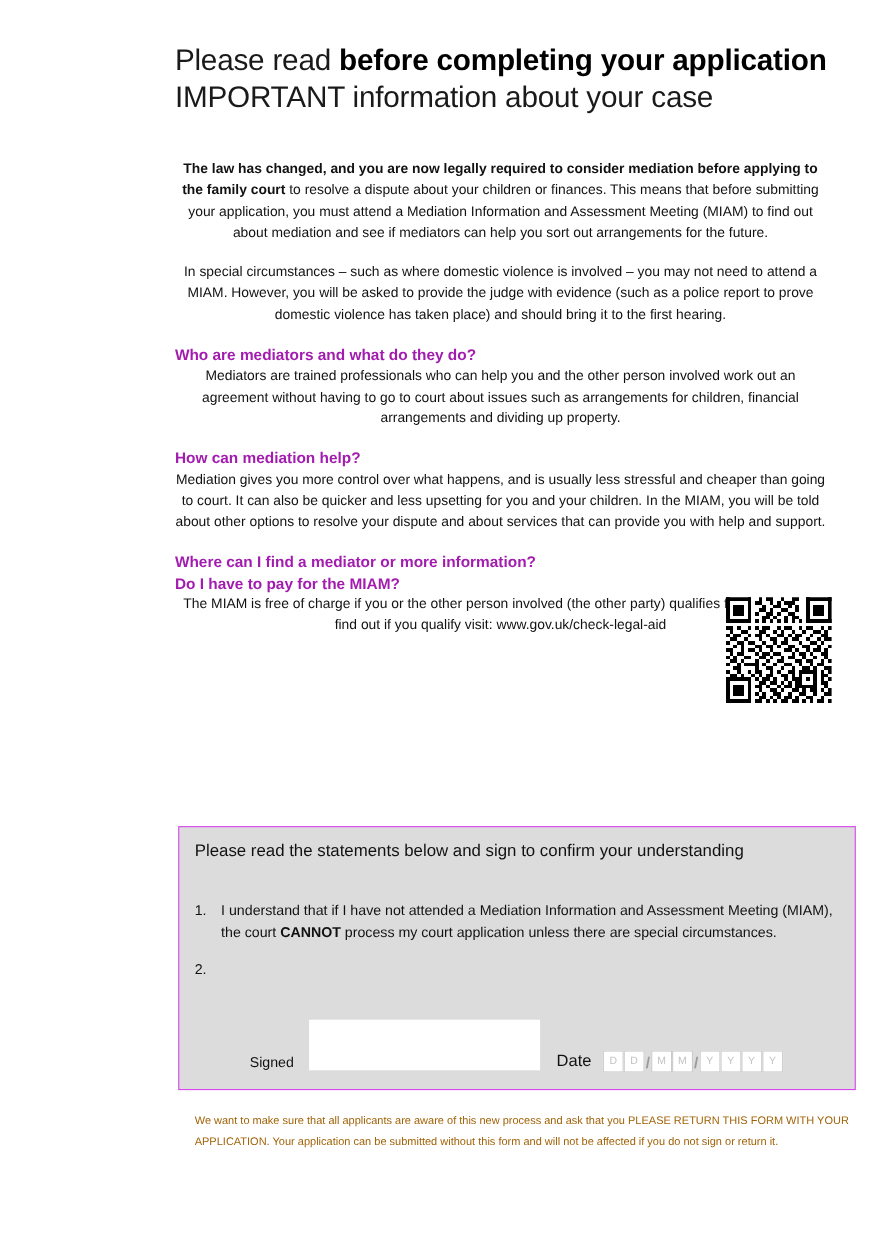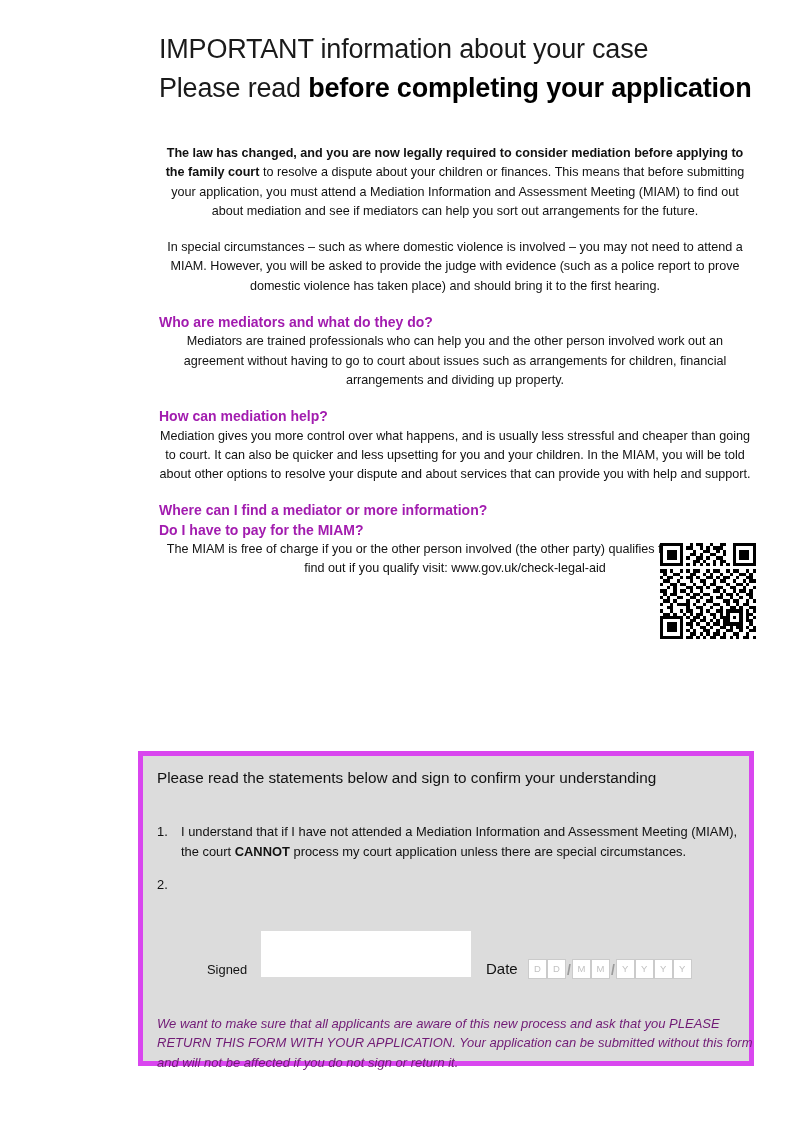--- a/index.html
+++ b/index.html
@@ -76,26 +76,26 @@
     left: 660px;
     top: 543px;
     width: 96px;
     height: 96px;
   }
   .qr-wrap svg { display: block; width: 96px; height: 96px; }
 
   
   .panel {
     position: absolute;
-    left: 138px;
+    left: 162px;
     top: 751px;
     width: 616px;
-    height: 315px;
+    height: 240px;
     background: #dcdcdc;
-    border: 5px solid #d946ef;
+    border: 1px solid #d946ef;
     box-sizing: border-box;
   }
   .panel-title {
     position: absolute;
     left: 14px;
     top: 11px;
     width: 590px;
     font-size: 15.3px;
     line-height: 22px;
     font-weight: 400;
@@ -181,34 +181,33 @@
     font-weight: 700;
     color: #9a9a9a;
     line-height: 18px;
     padding: 0 1px;
   }
   .panel-footer {
     position: absolute;
     left: 14px;
     top: 258px;
     width: 600px;
-    font-size: 13px;
+    font-size: 10px;
     line-height: 19.4px;
-    color: #701a75;
-    font-style: italic;
+    color: #a16207;
   }
 </style>
 </head>
 <body>
 
 <div class="page">
 
   <div class="title-block">
+    <div class="title-line second"><span>Please read </span><b>before completing your application</b></div>
     <div class="title-line">IMPORTANT information about your case</div>
-    <div class="title-line second"><span>Please read </span><b>before completing your application</b></div>
   </div>
 
   <div class="body-col">
 
     <p class="para"><b>The law has changed, and you are now legally required to consider mediation before applying to the family court</b><span> to resolve a dispute about your children or finances. This means that before submitting your application, you must attend a Mediation Information and Assessment Meeting (MIAM) to find out about mediation and see if mediators can help you sort out arrangements for the future.</span></p>
 
     <p class="para">In special circumstances – such as where domestic violence is involved – you may not need to attend a MIAM. However, you will be asked to provide the judge with evidence (such as a police report to prove domestic violence has taken place) and should bring it to the first hearing.</p>
 
     <h3 class="sub-head">Who are mediators and what do they do?</h3>
     <p class="para">Mediators are trained professionals who can help you and the other person involved work out an agreement without having to go to court about issues such as arrangements for children, financial arrangements and dividing up property.</p>

